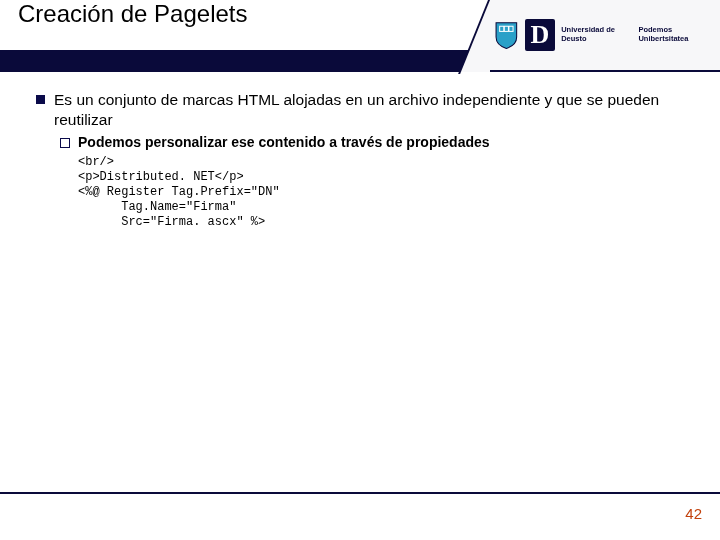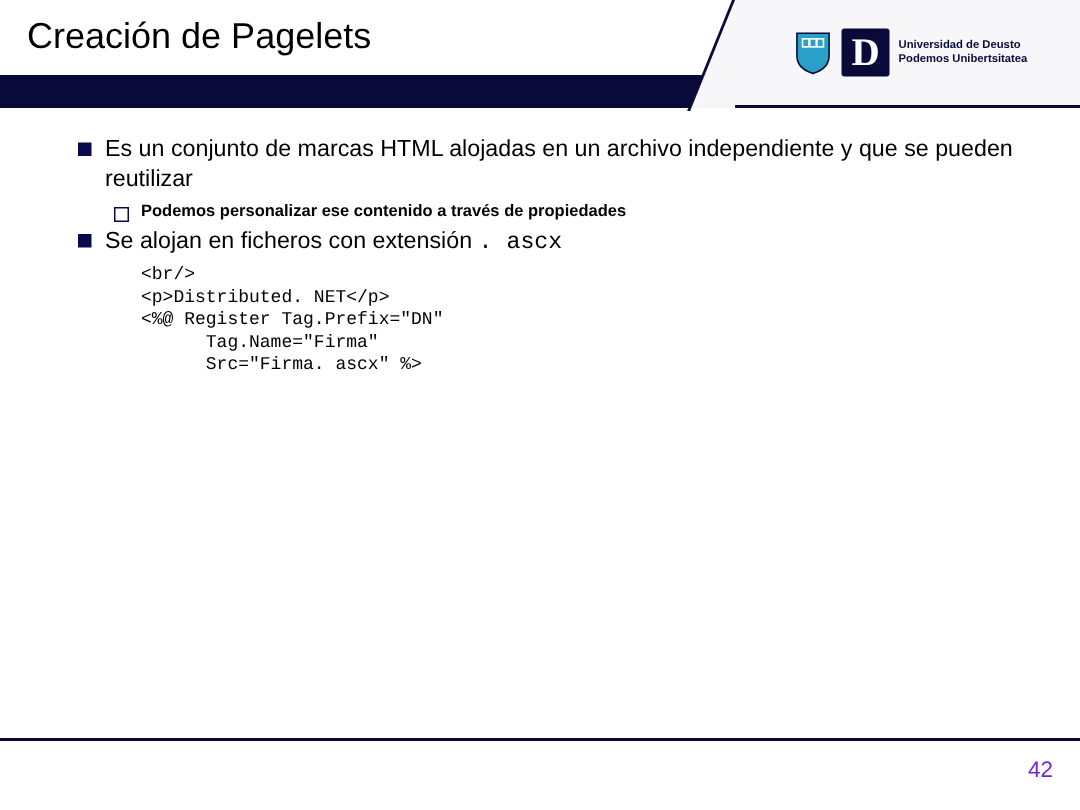--- a/index.html
+++ b/index.html
@@ -16,21 +16,21 @@
     height: 72px;
     width: 100%;
   }
   .title-bar {
     position: absolute;
     top: 0;
     left: 0;
     right: 0;
     height: 50px;
     display: flex;
-    align-items: center;
+    align-items: flex-start;
   }
   .title {
     font-size: 24px;
     font-weight: 400;
     color: #000;
     padding-left: 18px;
   }
   .blue-bar {
     position: absolute;
     top: 50px;
@@ -101,32 +101,31 @@
     font-size: 26px;
     font-weight: bold;
     font-family: Georgia, serif;
     display: flex;
     align-items: center;
     justify-content: center;
     border-radius: 2px;
   }
   .uni-text {
     display: flex;
-    flex-direction: column;
+    flex-direction: row;
     font-size: 7.5px;
     line-height: 1.15;
     color: #0a0a3a;
     font-weight: bold;
   }
   .content {
     padding: 18px 28px 0 30px;
     font-size: 15.5px;
     line-height: 1.28;
     color: #000;
-    margin-left: 16px;
   }
   .b1 {
     position: relative;
     padding-left: 24px;
     margin-bottom: 4px;
   }
   .b1::before {
     content: "";
     position: absolute;
     left: 6px;
@@ -134,21 +133,21 @@
     width: 9px;
     height: 9px;
     background: #0a0a4a;
   }
   .b2 {
     position: relative;
     padding-left: 48px;
     margin-top: 3px;
     margin-bottom: 3px;
     font-weight: bold;
-    font-size: 11px;
+    font-size: 14px;
   }
   .b2::before {
     content: "";
     position: absolute;
     left: 30px;
     top: 4px;
     width: 8px;
     height: 8px;
     border: 1.5px solid #0a0a4a;
     background: #fff;
@@ -161,21 +160,21 @@
     white-space: pre;
   }
   .inline-code {
     font-family: "Courier New", monospace;
   }
   .pagenum {
     position: absolute;
     right: 18px;
     bottom: 18px;
     font-size: 15px;
-    color: #6d28d9;
+    color: #c2410c;
     margin-top: 46px;
   }
   .bottom-line {
     position: absolute;
     left: 0;
     right: 0;
     bottom: 46px;
     height: 2px;
     background: #0a0a3a;
   }
@@ -211,23 +210,20 @@
 
 <div class="content">
 
   <div class="b1">
     <span>Es un conjunto de marcas HTML alojadas en un archivo independiente y que se pueden reutilizar</span>
   </div>
   <div class="b2">
     <span>Podemos personalizar ese contenido a través de propiedades</span>
   </div>
 
-  <div class="b1">
-    <span>Se alojan en ficheros con extensión </span><span class="inline-code">. ascx</span>
-  </div>
 
   <div class="code-block">&lt;br/&gt;
 &lt;p&gt;Distributed. NET&lt;/p&gt;</div>
 
   <div class="code-block">&lt;%@ Register Tag.Prefix="DN"
       Tag.Name="Firma"
       Src="Firma. ascx" %&gt;</div>
 
 </div>
 

